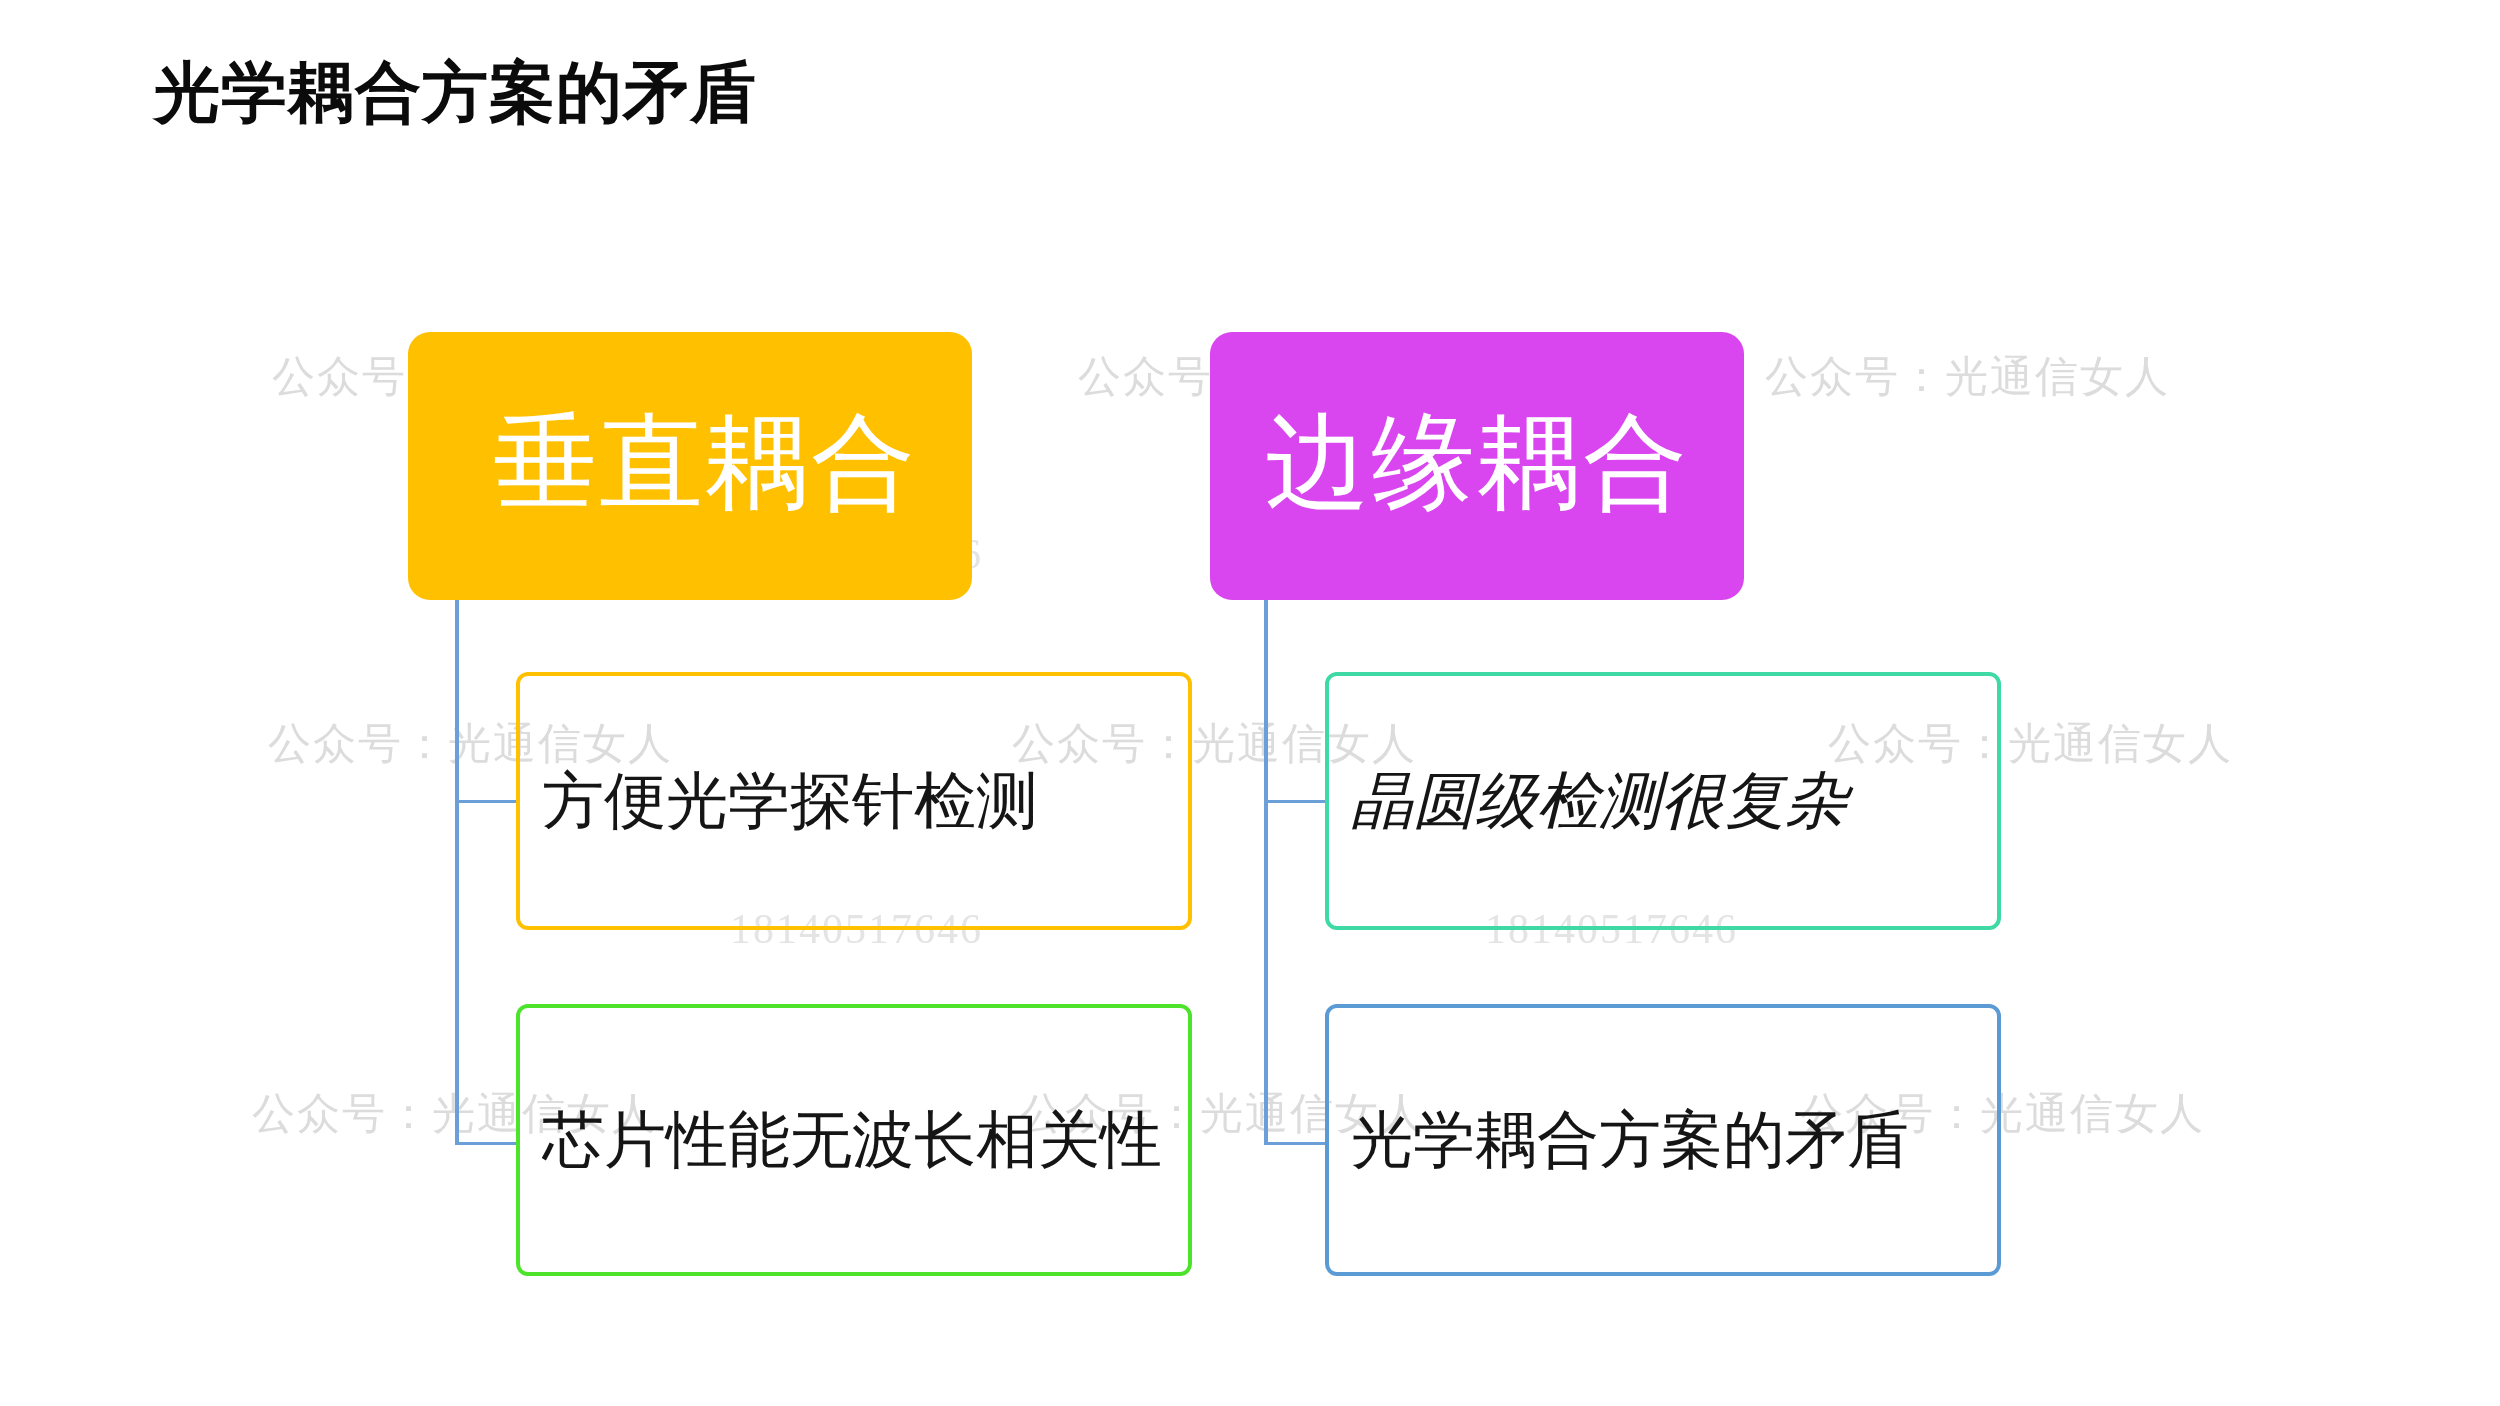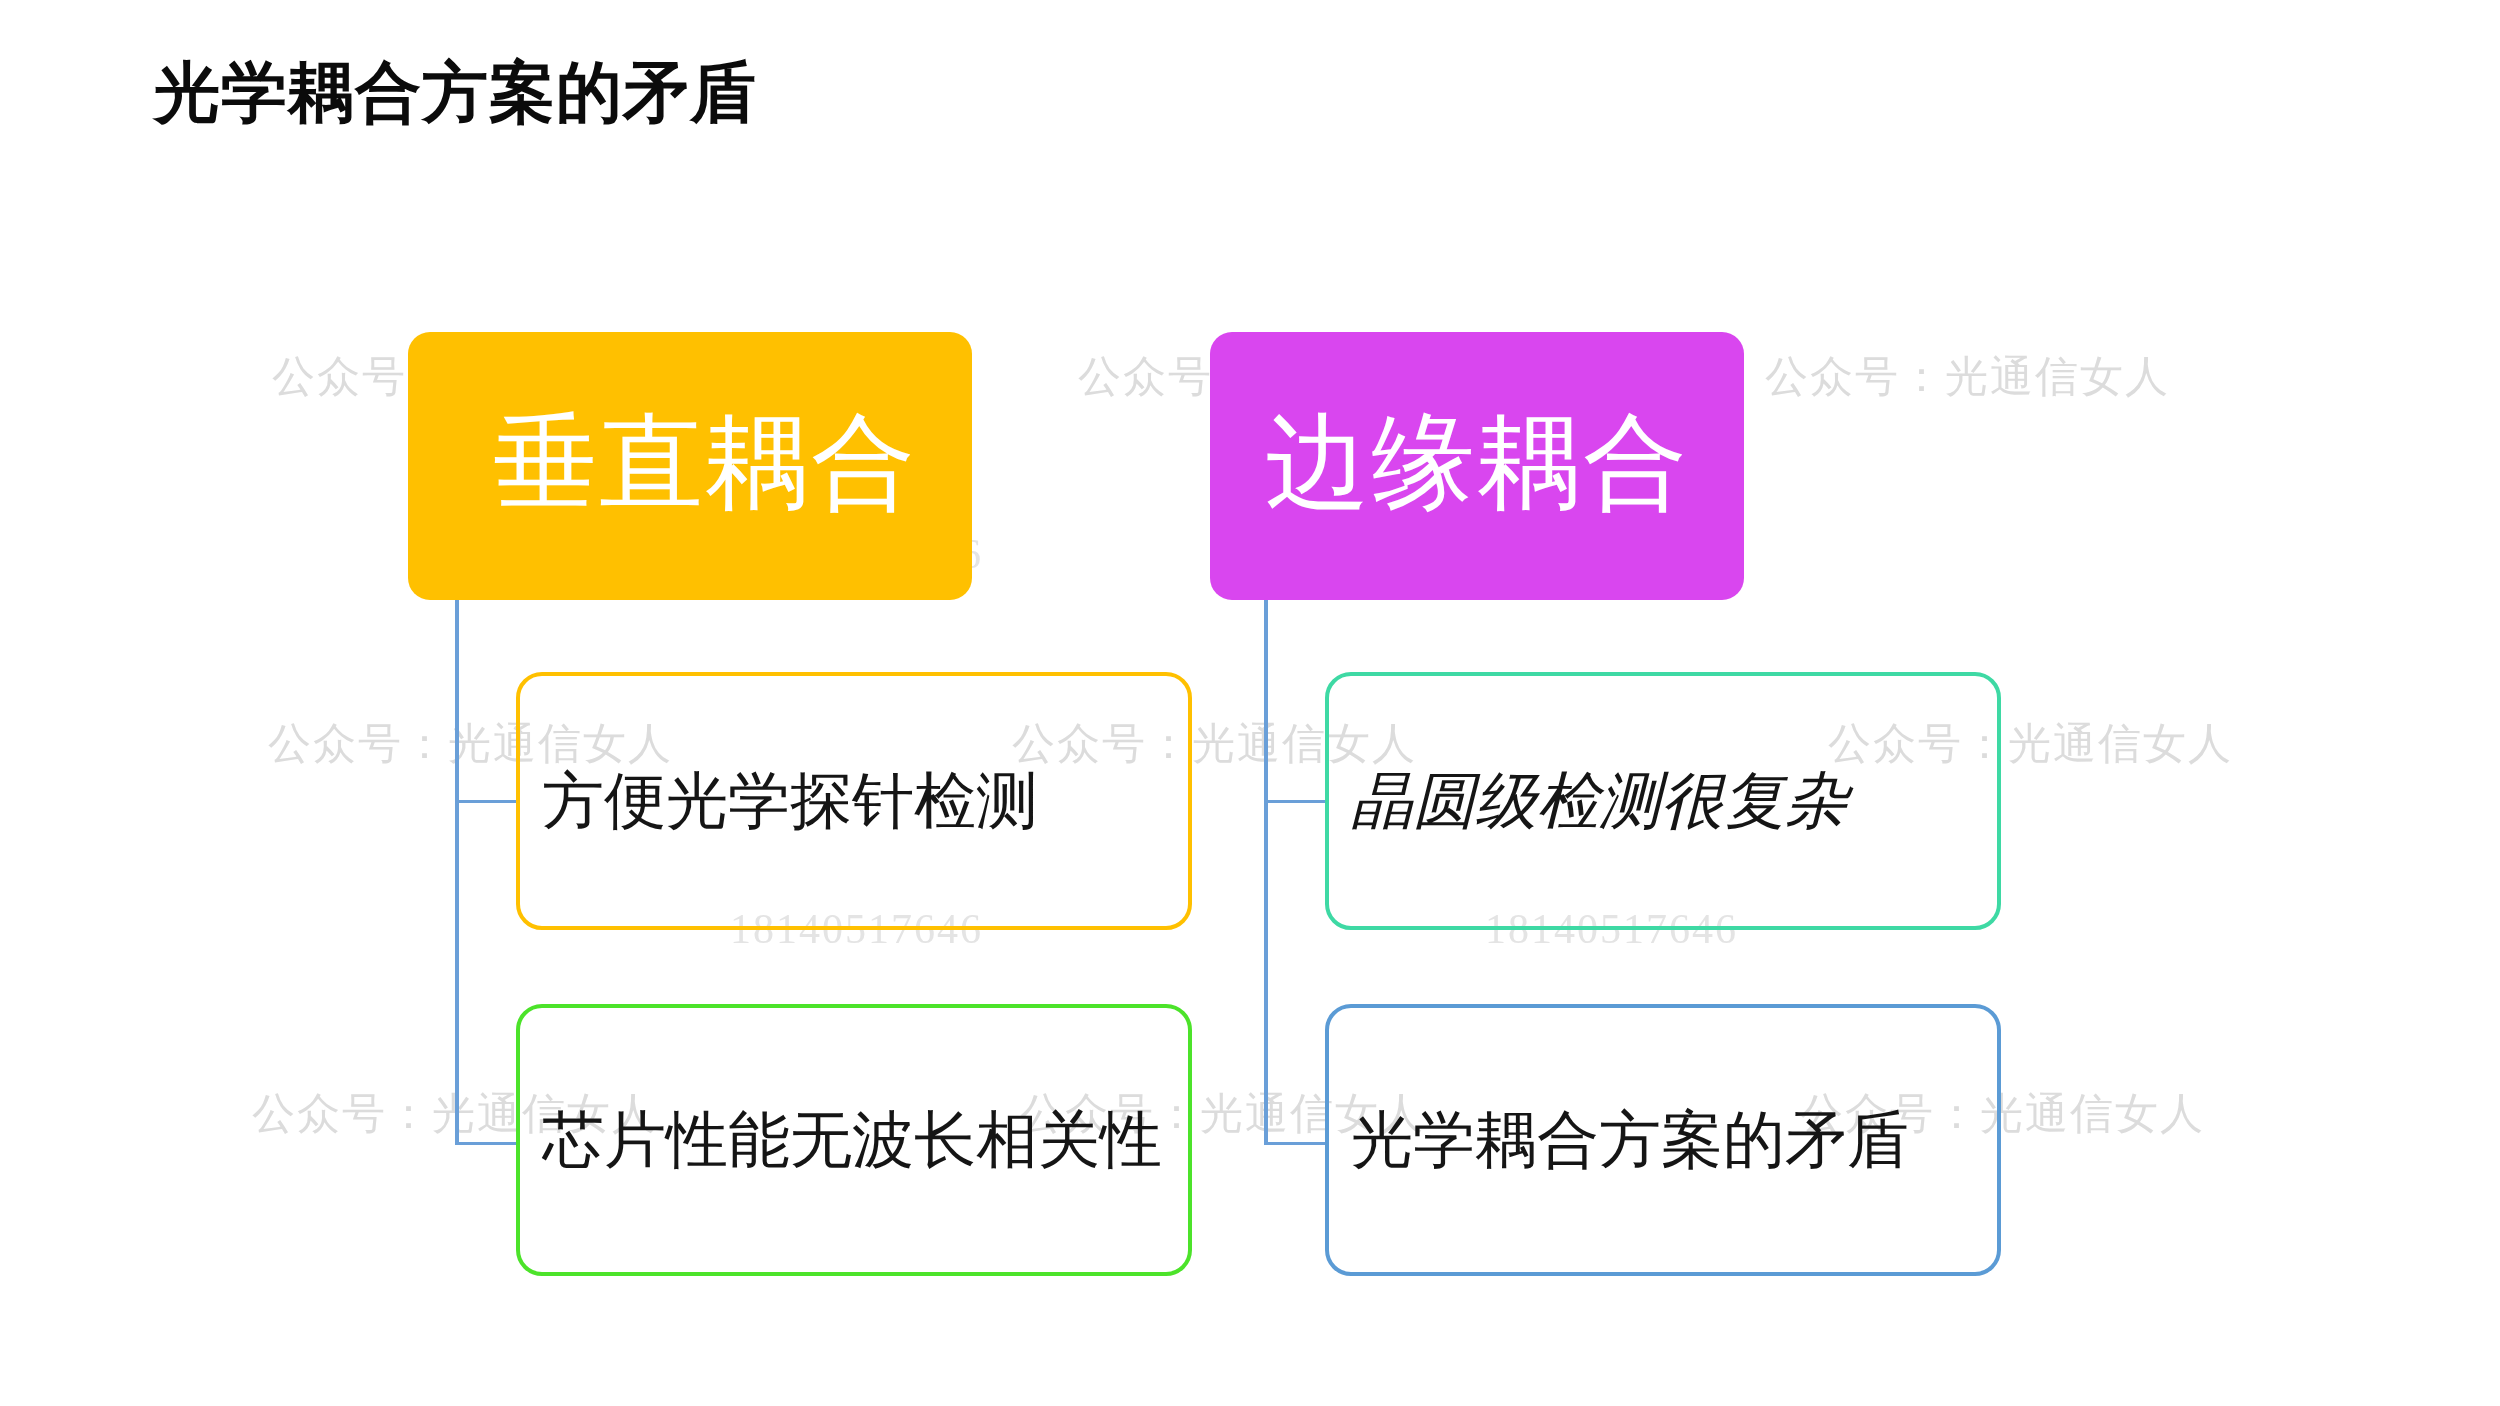--- a/index.html
+++ b/index.html
@@ -59,21 +59,21 @@
     font-family:"Liberation Sans","DejaVu Sans",sans-serif;
     position:relative;top:-4px;
   }
 
   
   .leaf-card{
     position:absolute;
     background:transparent;
     border-style:solid;
     border-width:4px;
-    border-radius:26px;
+    border-radius:12px;
     display:flex;align-items:center;
     box-sizing:border-box;
     z-index:12;
     text-align:right;
   }
   .leaf-card .leaf-label{
     font-size:62px;
     color:#151515;
     line-height:1.1;
     padding-left:22px;

